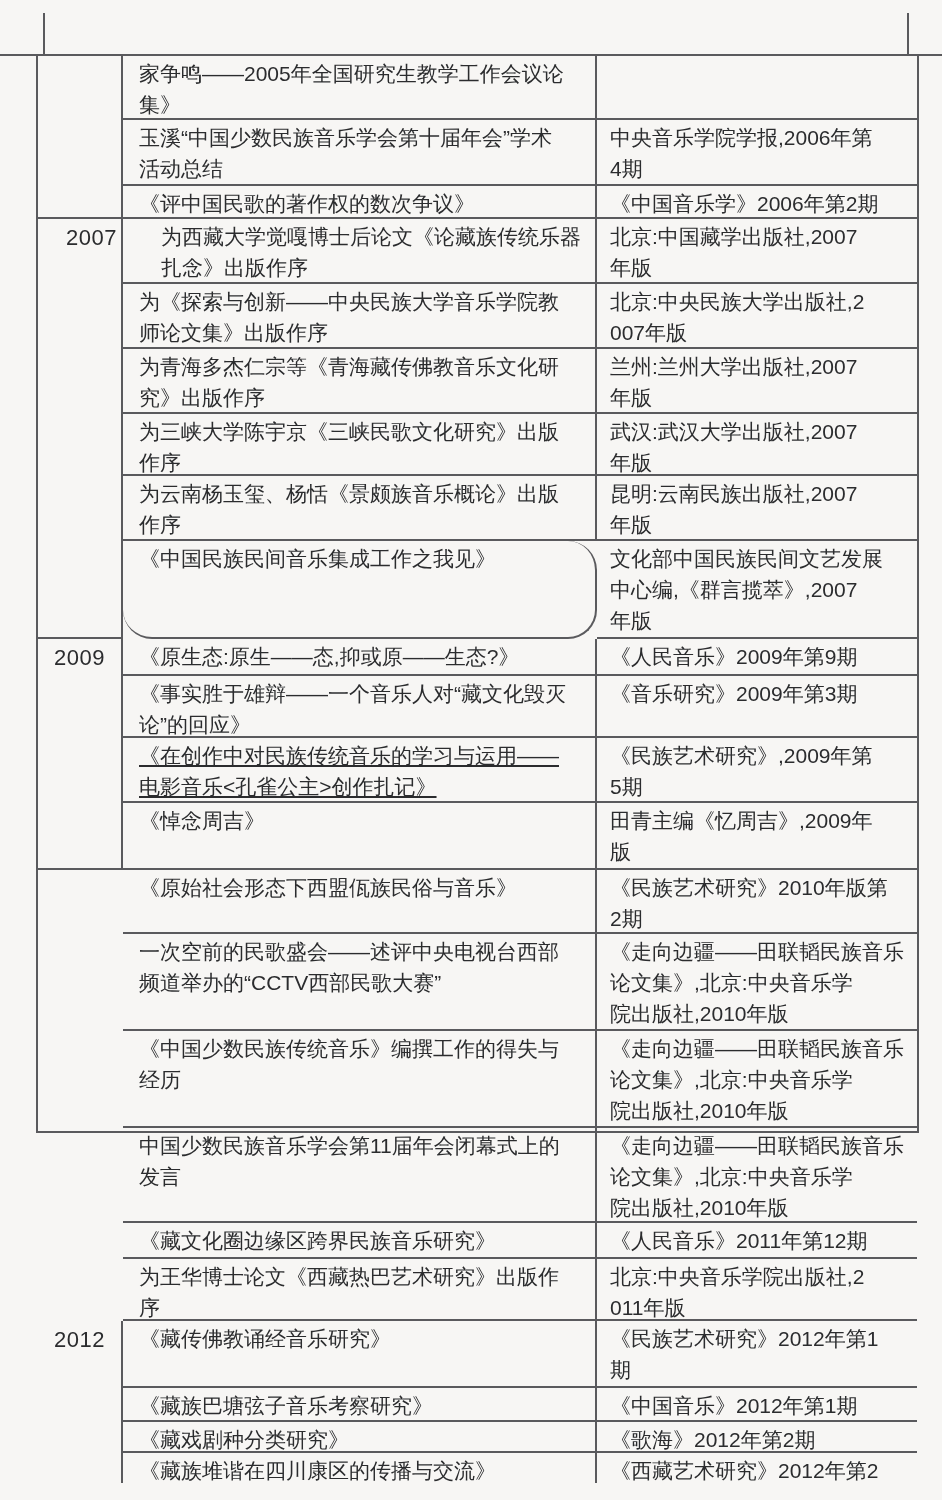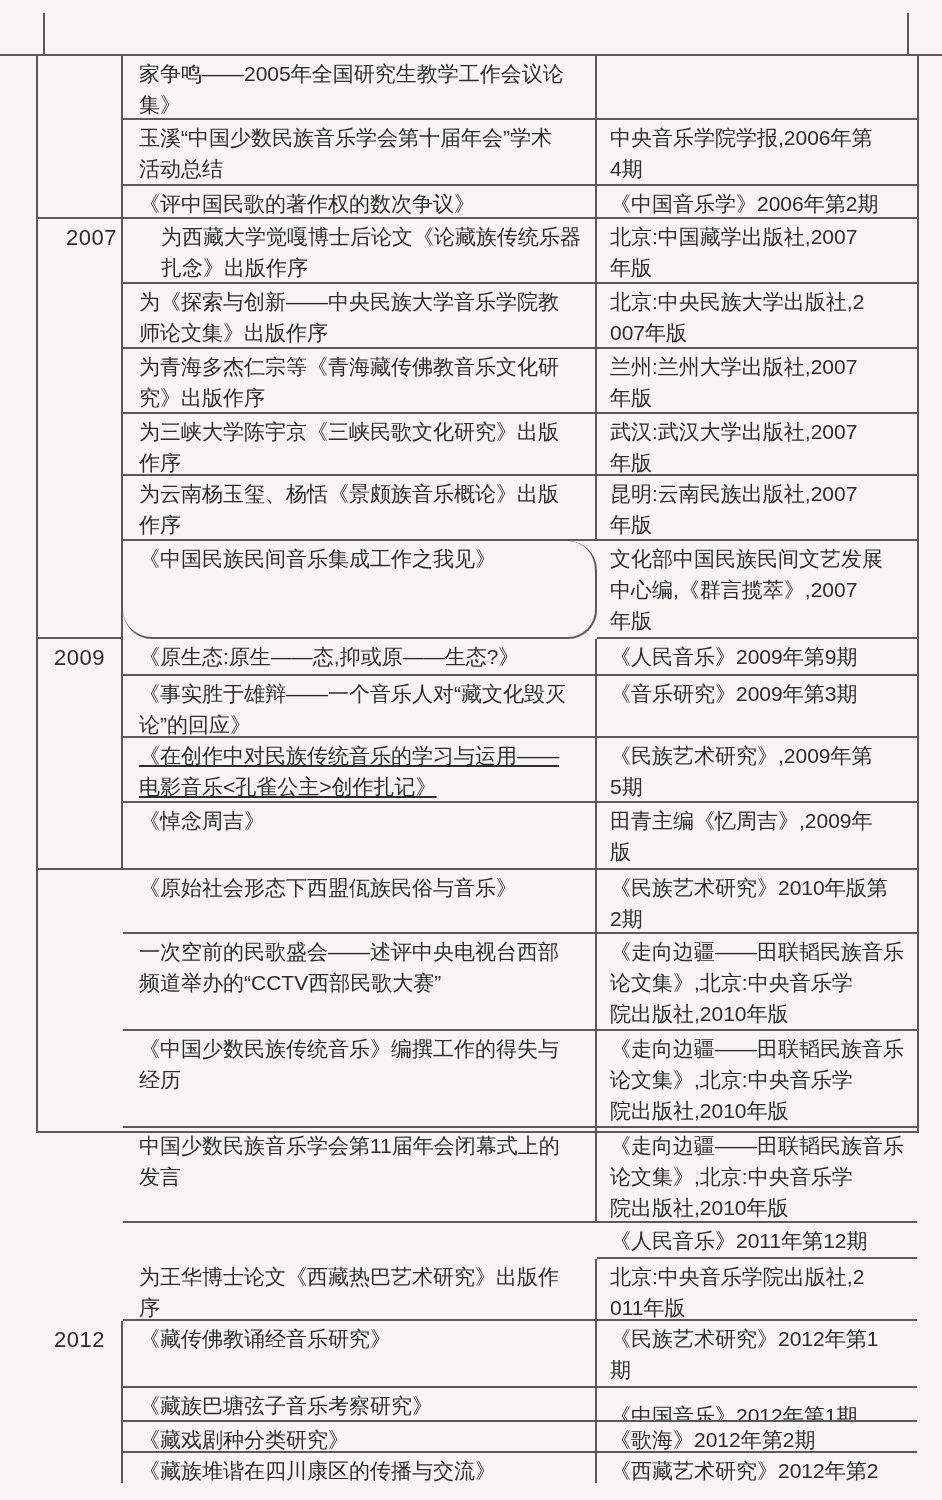--- a/index.html
+++ b/index.html
@@ -122,28 +122,29 @@
     <div class="cell title-cell" style="grid-area: 16 / 2 / span 1;">《中国少数民族传统音乐》编撰工作的得失与
 经历</div>
     <div class="cell pub-cell" style="grid-area: 16 / 3 / span 1;">《走向边疆——田联韬民族音乐
 论文集》,北京:中央音乐学
 院出版社,2010年版</div>
     <div class="cell title-cell" style="grid-area: 17 / 2 / span 1;">中国少数民族音乐学会第11届年会闭幕式上的
 发言</div>
     <div class="cell pub-cell" style="grid-area: 17 / 3 / span 1;">《走向边疆——田联韬民族音乐
 论文集》,北京:中央音乐学
 院出版社,2010年版</div>
+    <div class="cell title-cell" style="grid-area: 18 / 2 / span 1;">《藏文化圈边缘区跨界民族音乐研究》</div>
     <div class="cell pub-cell" style="grid-area: 18 / 3 / span 1;">《人民音乐》2011年第12期</div>
     <div class="cell title-cell" style="grid-area: 19 / 2 / span 1;">为王华博士论文《西藏热巴艺术研究》出版作
 序</div>
     <div class="cell pub-cell" style="grid-area: 19 / 3 / span 1;">北京:中央音乐学院出版社,2
 011年版</div>
     <div class="cell year-cell no-bottom" style="grid-area: 20 / 1 / span 4;">2012</div>
     <div class="cell title-cell" style="grid-area: 20 / 2 / span 1;">《藏传佛教诵经音乐研究》</div>
     <div class="cell pub-cell" style="grid-area: 20 / 3 / span 1;">《民族艺术研究》2012年第1
 期</div>
     <div class="cell title-cell" style="grid-area: 21 / 2 / span 1;">《藏族巴塘弦子音乐考察研究》</div>
-    <div class="cell pub-cell" style="grid-area: 21 / 3 / span 1; margin-top: 10px;">《中国音乐》2012年第1期</div>
+    <div class="cell pub-cell" style="grid-area: 21 / 3 / span 1;">《中国音乐》2012年第1期</div>
     <div class="cell title-cell" style="grid-area: 22 / 2 / span 1;">《藏戏剧种分类研究》</div>
     <div class="cell pub-cell" style="grid-area: 22 / 3 / span 1;">《歌海》2012年第2期</div>
     <div class="cell title-cell no-bottom" style="grid-area: 23 / 2 / span 1;">《藏族堆谐在四川康区的传播与交流》</div>
     <div class="cell pub-cell no-bottom" style="grid-area: 23 / 3 / span 1;">《西藏艺术研究》2012年第2</div>
   </div>
 
 </body></html>

